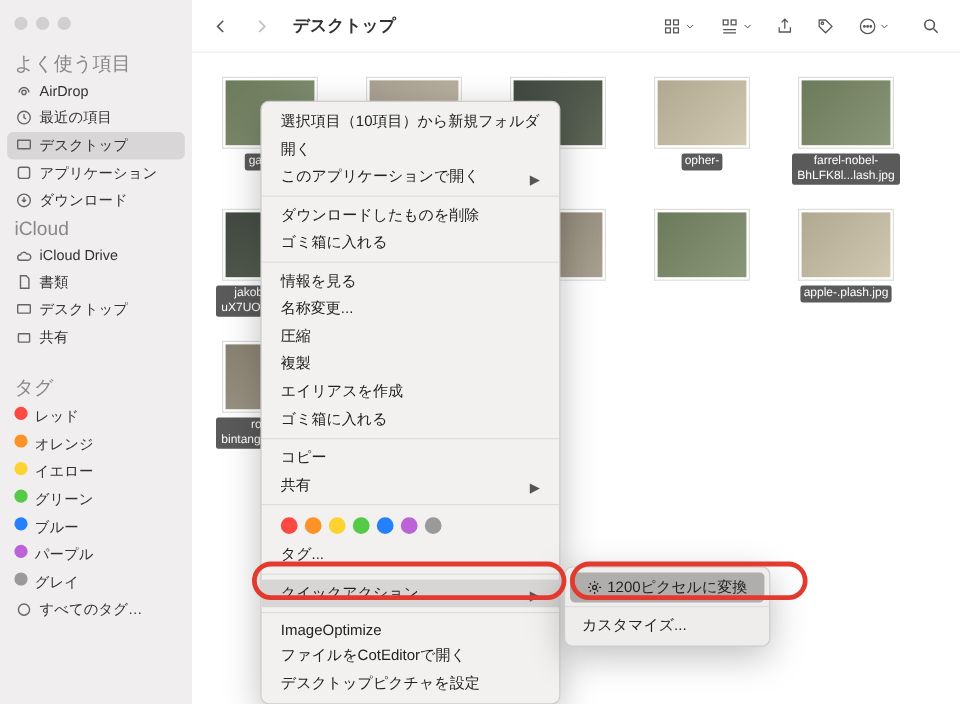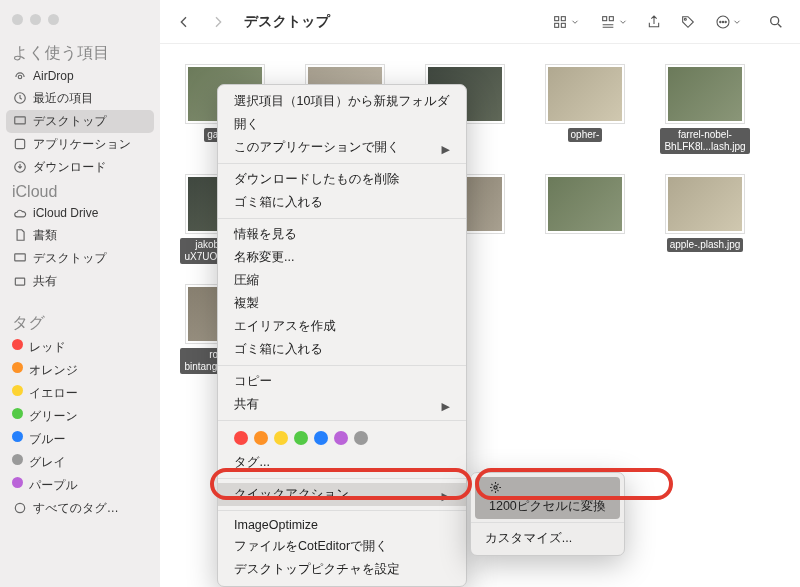--- a/index.html
+++ b/index.html
@@ -41,21 +41,21 @@
 .ctx-item { padding: 3px 16px; color: #222; display: flex; justify-content: space-between; align-items: flex-end; }
 .ctx-item.hov { background: #d8d6d4; }
 .ctx-sep { height: 1px; background: #ddd; margin: 4px 0; }
 .ctx-chev { color: #555; font-size: 11px; }
 .ctx-colors { display: flex; gap: 6px; padding: 6px 16px; }
 .ctx-colors span { width: 14px; height: 14px; border-radius: 50%; }
 
 
 .submenu { position: absolute; left: 470px; top: 472px; background: #eeedec; border: 1px solid #ccc; border-radius: 7px; box-shadow: 0 8px 30px rgba(0,0,0,.25); padding: 4px 0; font-size: 12.5px; z-index: 11; }
 .sub-item { padding: 4px 14px; color: #222; white-space: nowrap; }
-.sub-item.hov { background: #b0aeac; border-radius: 4px; margin: 0 4px; display: flex; gap: 4px; flex-direction: column; }
+.sub-item.hov { background: #b0aeac; border-radius: 4px; margin: 0 4px; display: flex; align-items: center; gap: 4px; }
 
 
 .red-ring { position: absolute; border: 4px solid #e23a2e; border-radius: 20px; pointer-events: none; z-index: 20; }
 .ring1 { left: 210px; top: 468px; width: 262px; height: 32px; border-radius: 16px; }
 .ring2 { left: 475px; top: 468px; width: 198px; height: 32px; border-radius: 16px; }
 </style>
 </head>
 <body>
 
 <div class="window">
@@ -160,26 +160,26 @@
       </div>
     <div class="side-item">
         <span class="tag-dot" style="background:#54ca46"></span>
         <span>グリーン</span>
       </div>
     <div class="side-item">
         <span class="tag-dot" style="background:#2580fc"></span>
         <span>ブルー</span>
       </div>
     <div class="side-item">
+        <span class="tag-dot" style="background:#ba64d8"></span>
+        <span>パープル</span>
+      </div>
+    <div class="side-item">
         <span class="tag-dot" style="background:#9a9a9a"></span>
         <span>グレイ</span>
-      </div>
-    <div class="side-item">
-        <span class="tag-dot" style="background:#ba64d8"></span>
-        <span>パープル</span>
       </div>
     <div class="side-item">
         <span class="side-icon">
           <svg width="14" height="14" viewBox="0 0 24 24" fill="none" stroke="currentColor" stroke-width="2">
             <circle cx="12" cy="12" r="8"></circle>
           </svg>
         </span>
         <span>すべてのタグ…</span>
       </div>
   </div>

